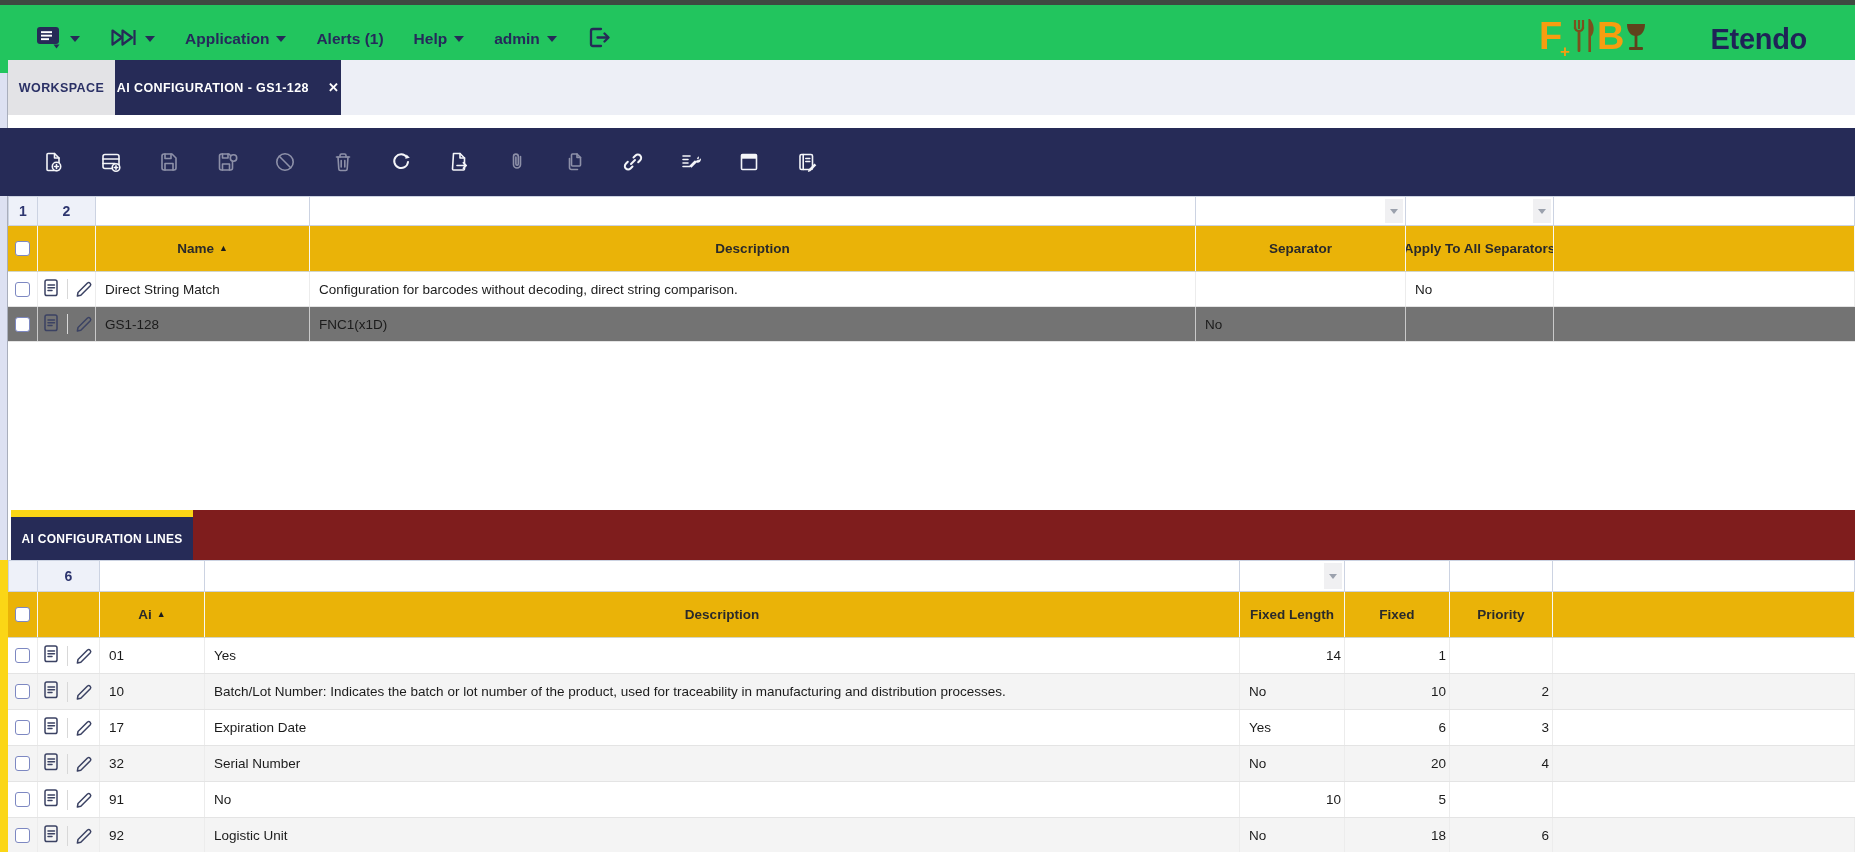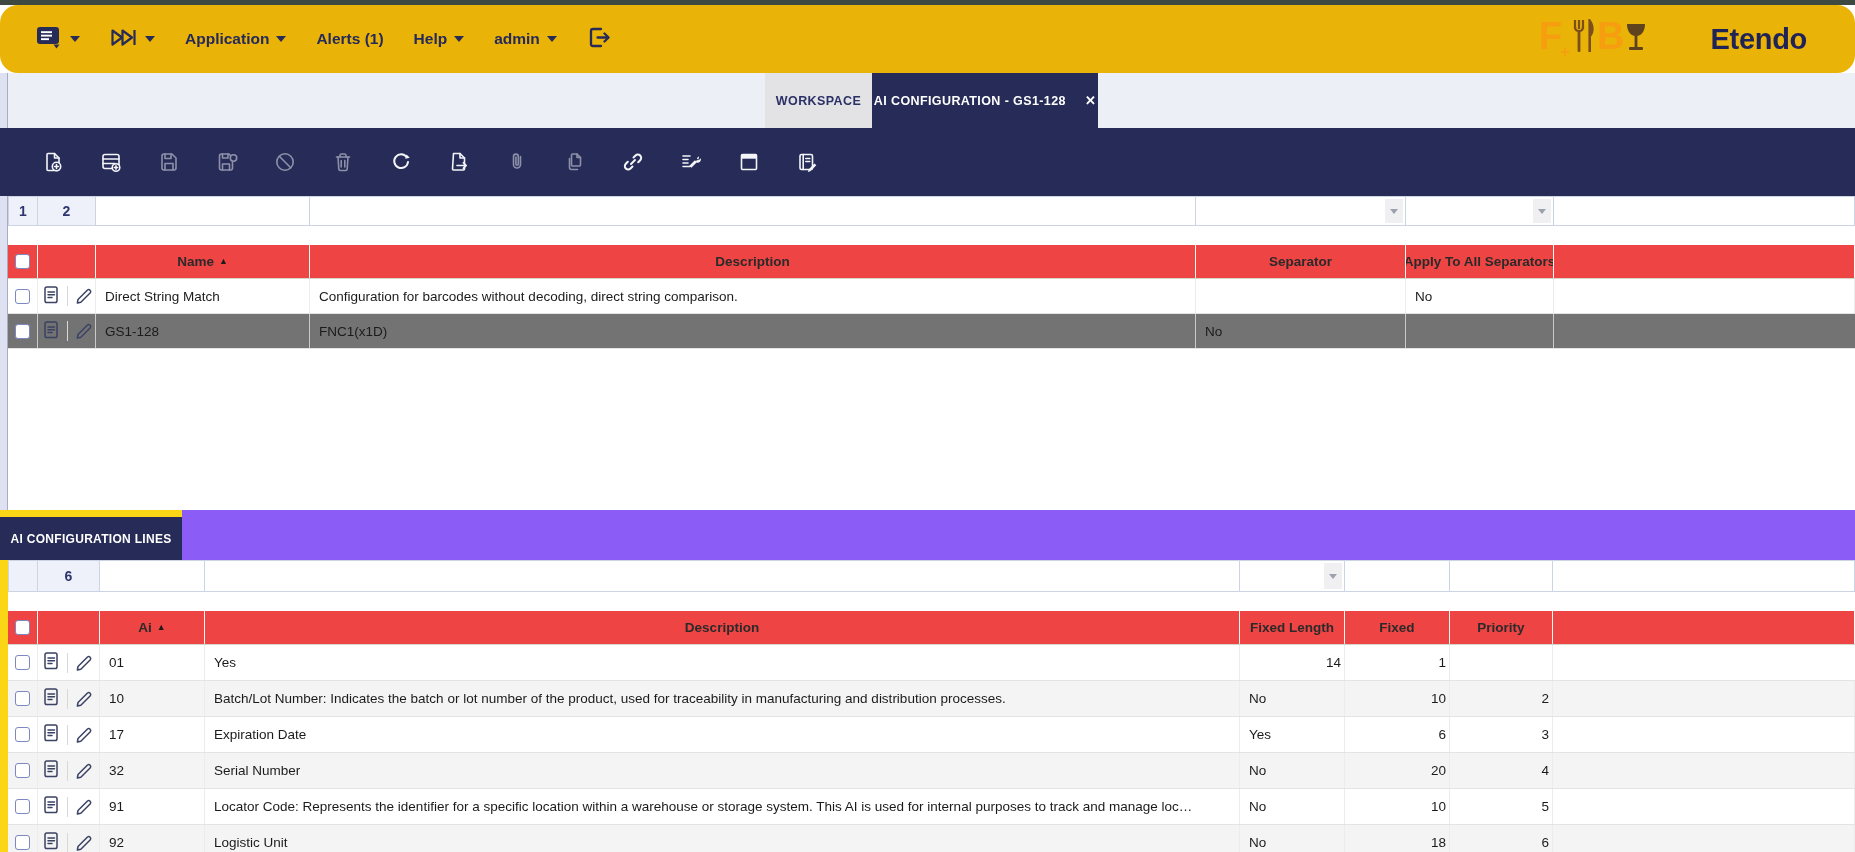--- a/index.html
+++ b/index.html
@@ -7,29 +7,29 @@
   .app{position:relative;width:1855px;height:852px;background:#fff;overflow:hidden;
        font-family:"Liberation Sans",sans-serif;}
 
   
   .topstrip{position:absolute;top:0;left:0;width:100%;height:5px;background:#3e4a41;}
   .rail-lav{position:absolute;left:0;top:73px;width:8px;height:487px;background:#dde1f2;
             border-right:1px solid #a9aebc;}
   .rail-yel{position:absolute;left:0;top:560px;width:8px;height:292px;background:#fbd616;}
 
   
-  .topbar{position:absolute;top:5px;left:0;width:100%;height:68px;background:#eab308;
-          display:flex;align-items:center;padding:0 30px 0 36px;color:#252a5a;border-radius:18px;}
+  .topbar{position:absolute;top:5px;left:0;width:100%;height:68px;background:#22c55e;
+          display:flex;align-items:center;padding:0 30px 0 36px;color:#252a5a;}
   .nav-item{display:flex;align-items:center;gap:7px;margin-right:30px;font-size:15.5px;
             font-weight:bold;color:#252a5a;cursor:pointer;white-space:nowrap;}
   .brand-area{margin-left:auto;display:flex;align-items:center;gap:56px;padding-right:18px;}
   .etendo{font-size:29px;font-weight:bold;color:#1f2357;letter-spacing:-0.3px;}
 
   
-  .tabrow{position:absolute;top:73px;left:8px;right:0;height:55px;background:#edeff6;display:flex;justify-content:center;}
+  .tabrow{position:absolute;top:60px;left:8px;right:0;height:55px;background:#edeff6;display:flex;}
   .tab{display:flex;align-items:center;justify-content:center;font-size:12.5px;font-weight:bold;
        letter-spacing:.4px;cursor:pointer;}
   .tab-workspace{width:107px;background:#e3e3e6;color:#2b3166;}
   .tab-active{width:226px;background:#262b57;color:#fff;gap:19px;}
   .tab-close{font-size:13px;font-weight:bold;cursor:pointer;}
 
   
   .toolbar{position:absolute;top:128px;left:0;width:100%;height:68px;background:#262b57;
            display:flex;align-items:center;gap:34px;padding-left:41px;}
   .tbtn{width:24px;height:24px;display:flex;align-items:center;justify-content:center;cursor:pointer;}
@@ -47,21 +47,21 @@
   .fr{background:#fff;}
   .upper .fr{height:30px;} .lower .fr{height:32px;}
   .fc{position:relative;background:#fff;border:1px solid #ccd3e2;border-left:none;}
   .fc:first-child{border-left:1px solid #ccd3e2;}
   .fc.num{background:#eef1f9;display:flex;align-items:center;justify-content:center;
           font-size:14px;font-weight:bold;color:#2d356f;}
   .fcaret{position:absolute;top:2px;right:2px;bottom:2px;width:18px;background:#f0f0f2;
           display:flex;align-items:center;justify-content:center;cursor:pointer;}
   .fcaret::after{content:"";border:4px solid transparent;border-top:5px solid #9ba1ad;margin-top:5px;}
 
-  .hr{height:34px;background:#ef4444;border-bottom:1px solid #d2d5c8;margin-top:19px;}
+  .hr{height:46px;background:#eab308;border-bottom:1px solid #d2d5c8;}
   .hc{display:flex;align-items:center;justify-content:center;gap:5px;font-size:13.5px;
       font-weight:bold;color:#2a2a2a;border-right:1px solid #f7f8f3;overflow:hidden;white-space:nowrap;}
   .sort{font-size:9px;margin-top:-2px;color:#1c1c1c;}
 
   .grid-row{background:#fff;border-bottom:1px solid #e4e4e4;text-align:right;}
   .upper .grid-row{height:35px;}
   .lower .grid-row{height:36px;}
   .cell{display:flex;align-items:center;font-size:13.5px;color:#1b1b1b;padding:0 9px;
         border-right:1px solid #ececec;overflow:hidden;white-space:nowrap;text-overflow:ellipsis;}
   .cell.c-center{justify-content:center;padding:0;}
@@ -72,21 +72,21 @@
   .grid-row.selected .cell{border-right-color:#c9c9c9;}
   .lower .gbody .grid-row:nth-of-type(even){background:#f4f4f4;}
   .gblank{height:180px;background:#fff;}
   .rowicon{flex:none;cursor:pointer;}
   .rowicon svg{stroke:#3b4263;fill:none;stroke-width:1.5;stroke-linecap:round;stroke-linejoin:round;}
 
   .checkbox{width:15px;height:15px;border:1.6px solid #7d88c2;border-radius:3px;background:#fff;
             display:inline-block;flex:none;cursor:pointer;}
 
   
-  .linestab{position:absolute;top:510px;left:0;right:0;height:50px;background:#8b5cf6;}
+  .linestab{position:absolute;top:510px;left:11px;right:0;height:50px;background:#7f1d1d;}
   .yellowbar{position:absolute;left:0;top:0;width:182px;height:7px;background:#fbd616;}
   .ctab{position:absolute;left:0;top:7px;width:182px;height:43px;background:#262b57;color:#fff;
         display:flex;align-items:center;justify-content:center;font-size:12px;font-weight:bold;
         letter-spacing:.3px;cursor:pointer;}
 
   .caret svg{display:block;}
 </style>
 </head>
 <body>
 
@@ -556,21 +556,20 @@
               </svg>
             </span>
             <span class="vdiv"></span>
             <span class="rowicon">
               <svg width="19" height="19" viewBox="0 0 19 19">
                 <path d="M3 14.5 12.5 5a2 2 0 0 1 2.8 2.8L5.8 17.3 2.4 18z"></path>
               </svg>
             </span>
           </div>
           <div class="cell">91</div>
-          <div class="cell">Locator Code: Represents the identifier for a specific location within a warehouse or storage system. This AI is used for internal purposes to track and manage loc…</div>
           <div class="cell">No</div>
           <div class="cell c-right">10</div>
           <div class="cell c-right">5</div>
           <div class="cell"></div>
         </div>
 
         <div class="grid-row lower-cols">
           <div class="cell c-center">
             <span class="checkbox"></span>
           </div>

